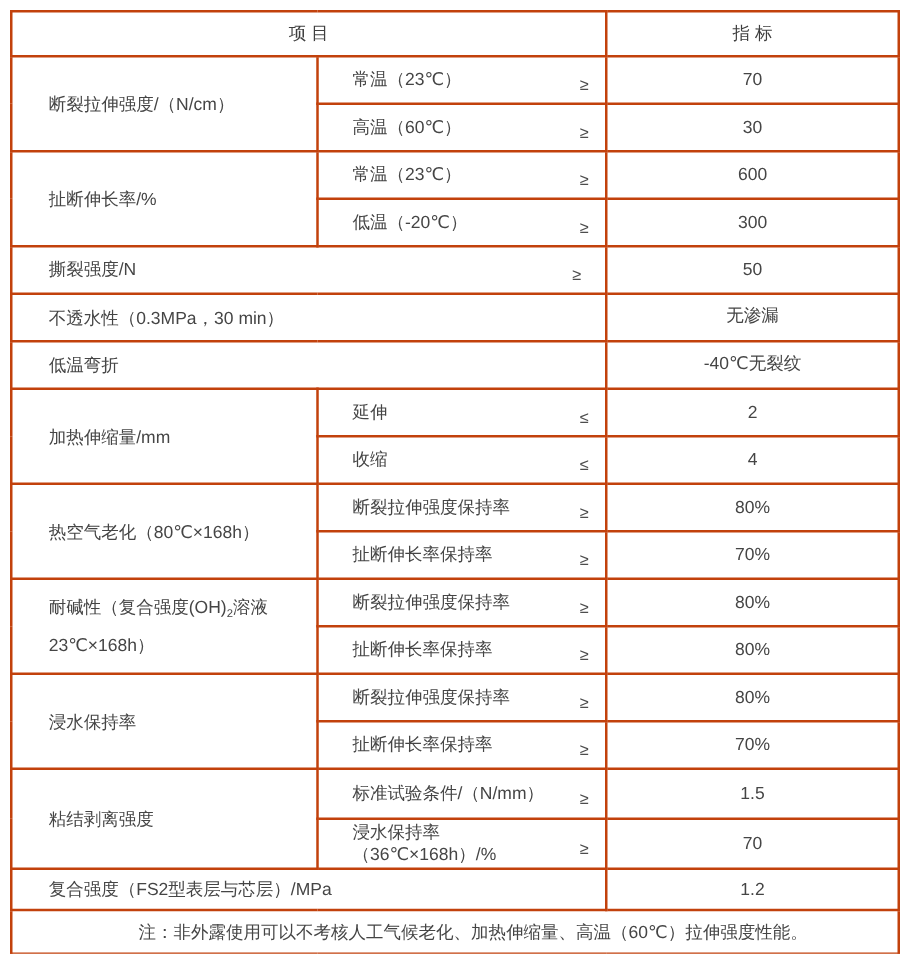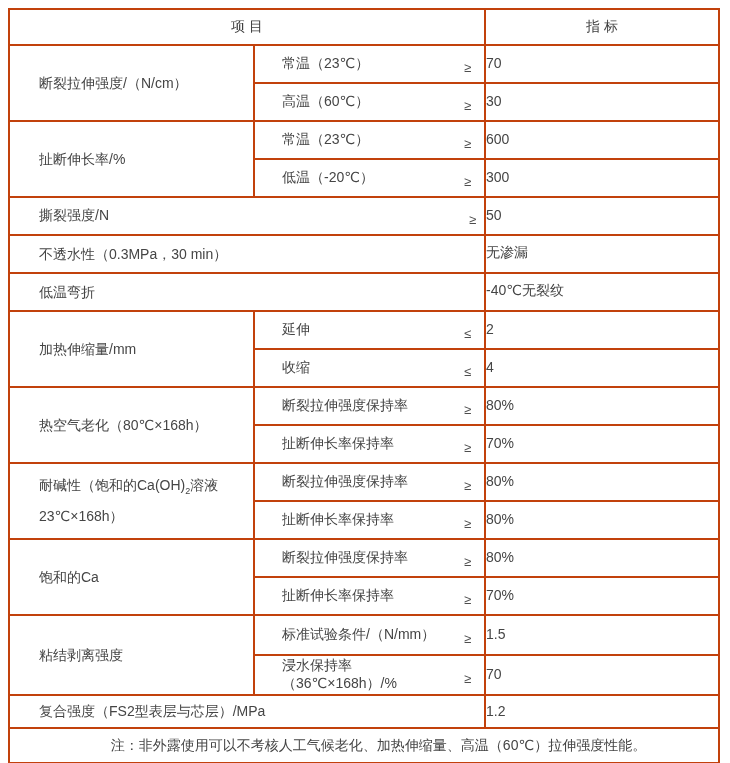--- a/index.html
+++ b/index.html
@@ -28,27 +28,27 @@
   tr.h35 td { height:33px; }
   .hdr { text-align:center; color:#3f3f3f; }
   .labcell { text-align:left; padding-left:29px; line-height:25px; }
   .subcell { padding:0; }
   .subflex {
     display:flex; align-items:center;
     padding-left:27px; padding-right:13px; width:auto;
   }
   .mergedflex {
     display:flex; align-items:center;
-    padding-left:29px; padding-right:8px;
+    padding-left:29px; padding-right:19px;
   }
   .sym {
     margin-left:auto; font-size:13px; color:#4d4d4d;
     transform:translateY(3px);
   }
-  .valcell { text-align:left; }
+  .valcell { text-align:center; }
   .val { display:inline-block; transform:translateY(-1px); }
   sub.small { font-size:9px; }
   .notecell { text-align:center; padding-left:29px; }
 </style>
 </head>
 <body>
 
 <table class="spec">
   <colgroup>
       <col class="c1">
@@ -157,21 +157,21 @@
       <div class="subflex">
         <span>扯断伸长率保持率</span>
         <span class="sym">≥</span>
       </div>
     </td>
     <td class="valcell"><span class="val">70%</span></td>
   </tr>
 
   <tr class="h37">
     <td class="labcell" rowspan="2">
-      <div><span>耐碱性（饱和的Ca(OH)</span><sub class="small">2</sub><span>溶液</span></div>
+      <div><span>耐碱性（复合强度(OH)</span><sub class="small">2</sub><span>溶液</span></div>
       <div>23℃×168h）</div>
     </td>
     <td class="subcell">
       <div class="subflex">
         <span>断裂拉伸强度保持率</span>
         <span class="sym">≥</span>
       </div>
     </td>
     <td class="valcell"><span class="val">80%</span></td>
   </tr>
@@ -179,21 +179,21 @@
     <td class="subcell">
       <div class="subflex">
         <span>扯断伸长率保持率</span>
         <span class="sym">≥</span>
       </div>
     </td>
     <td class="valcell"><span class="val">80%</span></td>
   </tr>
 
   <tr class="h37">
-    <td class="labcell" rowspan="2">饱和的Ca</td>
+    <td class="labcell" rowspan="2">浸水保持率</td>
     <td class="subcell">
       <div class="subflex">
         <span>断裂拉伸强度保持率</span>
         <span class="sym">≥</span>
       </div>
     </td>
     <td class="valcell"><span class="val">80%</span></td>
   </tr>
   <tr class="h37">
     <td class="subcell">

